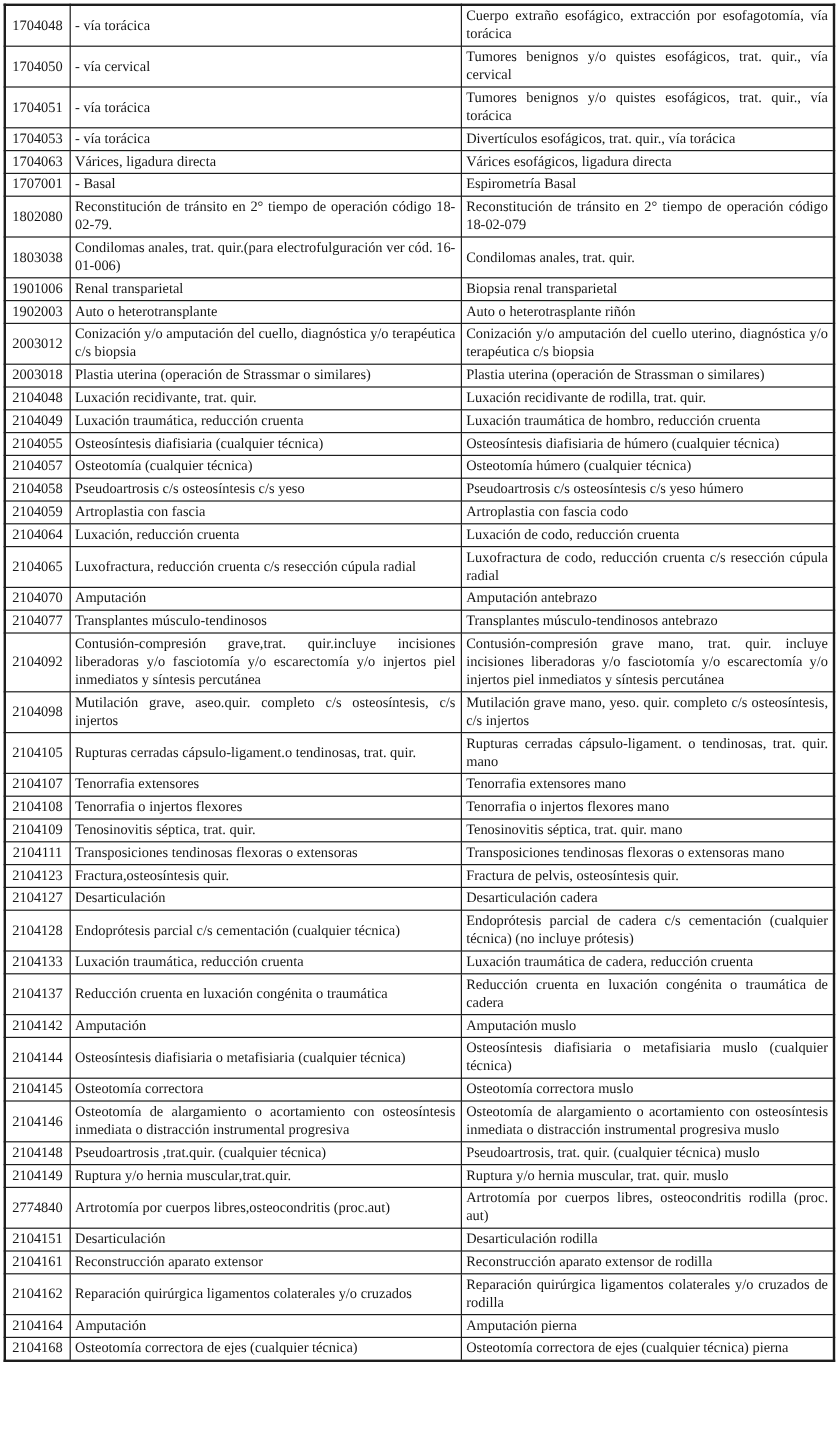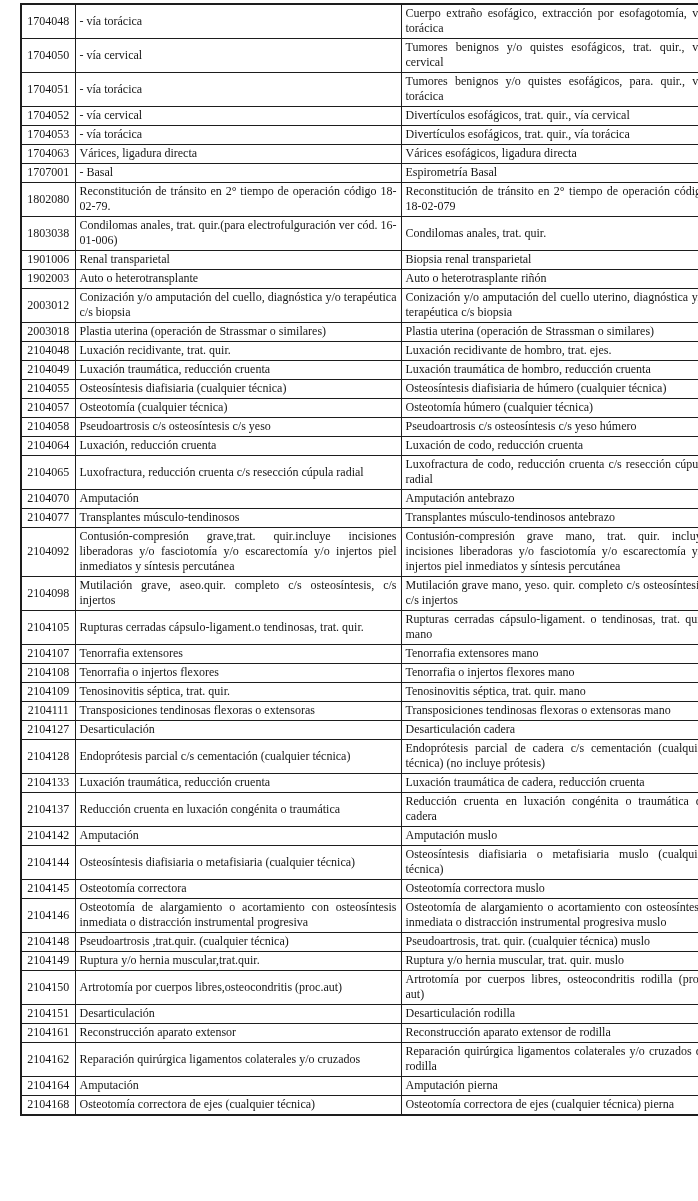--- a/index.html
+++ b/index.html
@@ -10,21 +10,21 @@
   body {
     width: 698px;
     height: 1201px;
     overflow: hidden;
     font-family: "Liberation Serif", serif;
   }
   .page {
     box-sizing: border-box;
     width: 636px;
     min-height: 1201px;
-    padding: 3px 20px;
+    padding: 3px 3px;
     background: #ffffff;
   }
   table.proc-table {
     width: 691px;
     table-layout: fixed;
     border-collapse: collapse;
     border: 2px solid #1d1d1d;
     font-size: 12px;
     color: #161616;
   }
@@ -65,26 +65,21 @@
           <td class="equiv">Cuerpo extraño esofágico, extracción por esofagotomía, vía torácica</td>
         </tr>
         <tr>
           <td class="code">1704050</td>
           <td class="desc">- vía cervical</td>
           <td class="equiv">Tumores benignos y/o quistes esofágicos,  trat. quir., vía cervical</td>
         </tr>
         <tr>
           <td class="code">1704051</td>
           <td class="desc">- vía torácica</td>
-          <td class="equiv">Tumores benignos y/o quistes esofágicos,  para. quir., vía torácica</td>
-        </tr>
-        <tr>
-          <td class="code">1704052</td>
-          <td class="desc">- vía cervical</td>
-          <td class="equiv">Divertículos esofágicos, trat. quir., vía cervical</td>
+          <td class="equiv">Tumores benignos y/o quistes esofágicos,  trat. quir., vía torácica</td>
         </tr>
         <tr>
           <td class="code">1704053</td>
           <td class="desc">- vía torácica</td>
           <td class="equiv">Divertículos esofágicos, trat. quir., vía torácica</td>
         </tr>
         <tr>
           <td class="code">1704063</td>
           <td class="desc">Várices, ligadura directa</td>
           <td class="equiv">Várices esofágicos, ligadura directa</td>
@@ -120,21 +115,21 @@
           <td class="equiv">Conización y/o amputación del cuello uterino, diagnóstica y/o terapéutica  c/s biopsia</td>
         </tr>
         <tr>
           <td class="code">2003018</td>
           <td class="desc">Plastia uterina (operación de Strassmar o similares)</td>
           <td class="equiv">Plastia uterina (operación de Strassman o similares)</td>
         </tr>
         <tr>
           <td class="code">2104048</td>
           <td class="desc">Luxación recidivante, trat. quir.</td>
-          <td class="equiv">Luxación recidivante de hombro, trat. ejes.</td>
+          <td class="equiv">Luxación recidivante de rodilla, trat. quir.</td>
         </tr>
         <tr>
           <td class="code">2104049</td>
           <td class="desc">Luxación traumática, reducción cruenta</td>
           <td class="equiv">Luxación traumática de hombro, reducción cruenta</td>
         </tr>
         <tr>
           <td class="code">2104055</td>
           <td class="desc">Osteosíntesis diafisiaria (cualquier técnica)</td>
           <td class="equiv">Osteosíntesis diafisiaria de húmero (cualquier técnica)</td>
@@ -143,20 +138,25 @@
           <td class="code">2104057</td>
           <td class="desc">Osteotomía (cualquier técnica)</td>
           <td class="equiv">Osteotomía húmero (cualquier técnica)</td>
         </tr>
         <tr>
           <td class="code">2104058</td>
           <td class="desc">Pseudoartrosis c/s osteosíntesis c/s yeso</td>
           <td class="equiv">Pseudoartrosis c/s osteosíntesis c/s yeso húmero</td>
         </tr>
         <tr>
+          <td class="code">2104059</td>
+          <td class="desc">Artroplastia con fascia</td>
+          <td class="equiv">Artroplastia con fascia codo</td>
+        </tr>
+        <tr>
           <td class="code">2104064</td>
           <td class="desc">Luxación, reducción cruenta</td>
           <td class="equiv">Luxación de codo, reducción cruenta</td>
         </tr>
         <tr>
           <td class="code">2104065</td>
           <td class="desc">Luxofractura, reducción cruenta c/s resección cúpula radial</td>
           <td class="equiv">Luxofractura de codo, reducción cruenta c/s resección cúpula radial</td>
         </tr>
         <tr>
@@ -198,20 +198,25 @@
           <td class="code">2104109</td>
           <td class="desc">Tenosinovitis séptica, trat. quir.</td>
           <td class="equiv">Tenosinovitis séptica, trat. quir. mano</td>
         </tr>
         <tr>
           <td class="code">2104111</td>
           <td class="desc">Transposiciones tendinosas flexoras o extensoras</td>
           <td class="equiv">Transposiciones tendinosas flexoras o extensoras mano</td>
         </tr>
         <tr>
+          <td class="code">2104123</td>
+          <td class="desc">Fractura,osteosíntesis quir.</td>
+          <td class="equiv">Fractura de pelvis, osteosíntesis quir.</td>
+        </tr>
+        <tr>
           <td class="code">2104127</td>
           <td class="desc">Desarticulación</td>
           <td class="equiv">Desarticulación cadera</td>
         </tr>
         <tr>
           <td class="code">2104128</td>
           <td class="desc">Endoprótesis parcial c/s cementación (cualquier técnica)</td>
           <td class="equiv">Endoprótesis parcial de cadera c/s cementación (cualquier técnica) (no incluye prótesis)</td>
         </tr>
         <tr>
@@ -248,21 +253,21 @@
           <td class="code">2104148</td>
           <td class="desc">Pseudoartrosis ,trat.quir. (cualquier técnica)</td>
           <td class="equiv">Pseudoartrosis, trat. quir. (cualquier técnica) muslo</td>
         </tr>
         <tr>
           <td class="code">2104149</td>
           <td class="desc">Ruptura y/o hernia muscular,trat.quir.</td>
           <td class="equiv">Ruptura y/o hernia muscular, trat. quir. muslo</td>
         </tr>
         <tr>
-          <td class="code">2104150</td>
+          <td class="code">2774840</td>
           <td class="desc">Artrotomía por cuerpos libres,osteocondritis (proc.aut)</td>
           <td class="equiv">Artrotomía por cuerpos libres, osteocondritis rodilla (proc. aut)</td>
         </tr>
         <tr>
           <td class="code">2104151</td>
           <td class="desc">Desarticulación</td>
           <td class="equiv">Desarticulación rodilla</td>
         </tr>
         <tr>
           <td class="code">2104161</td>

